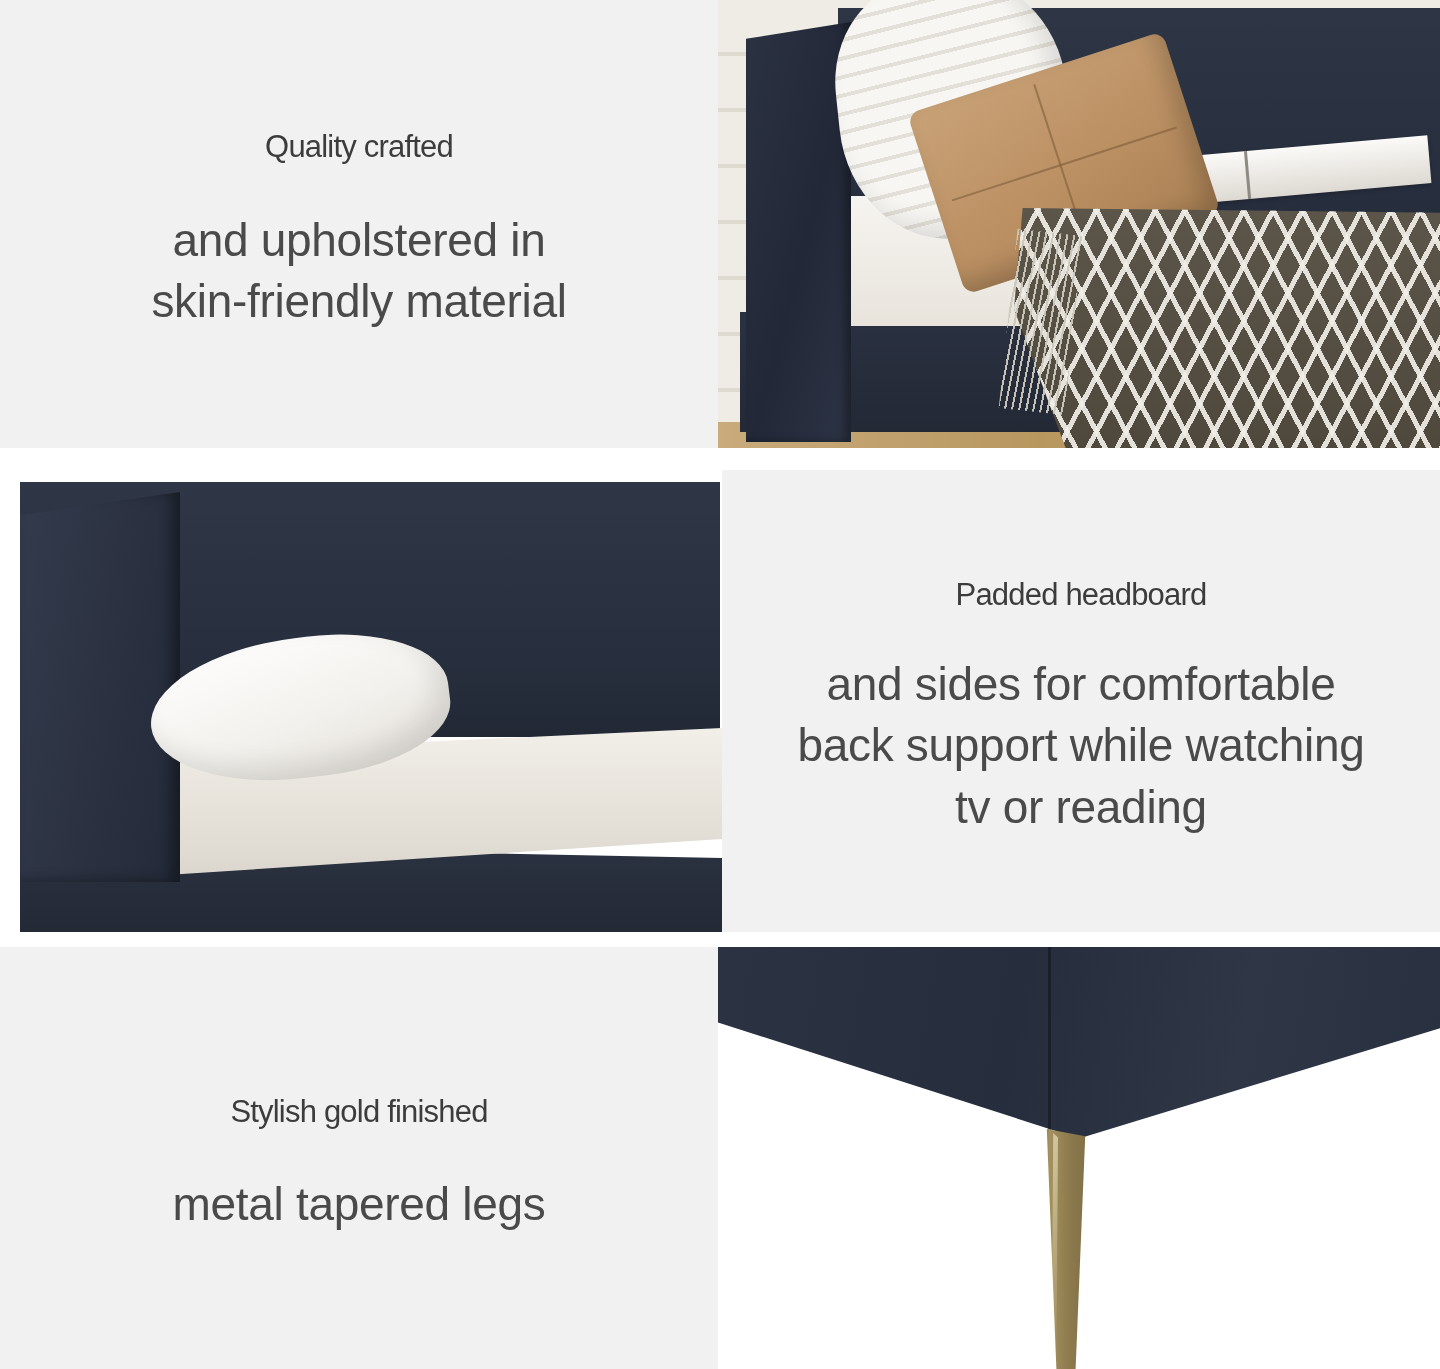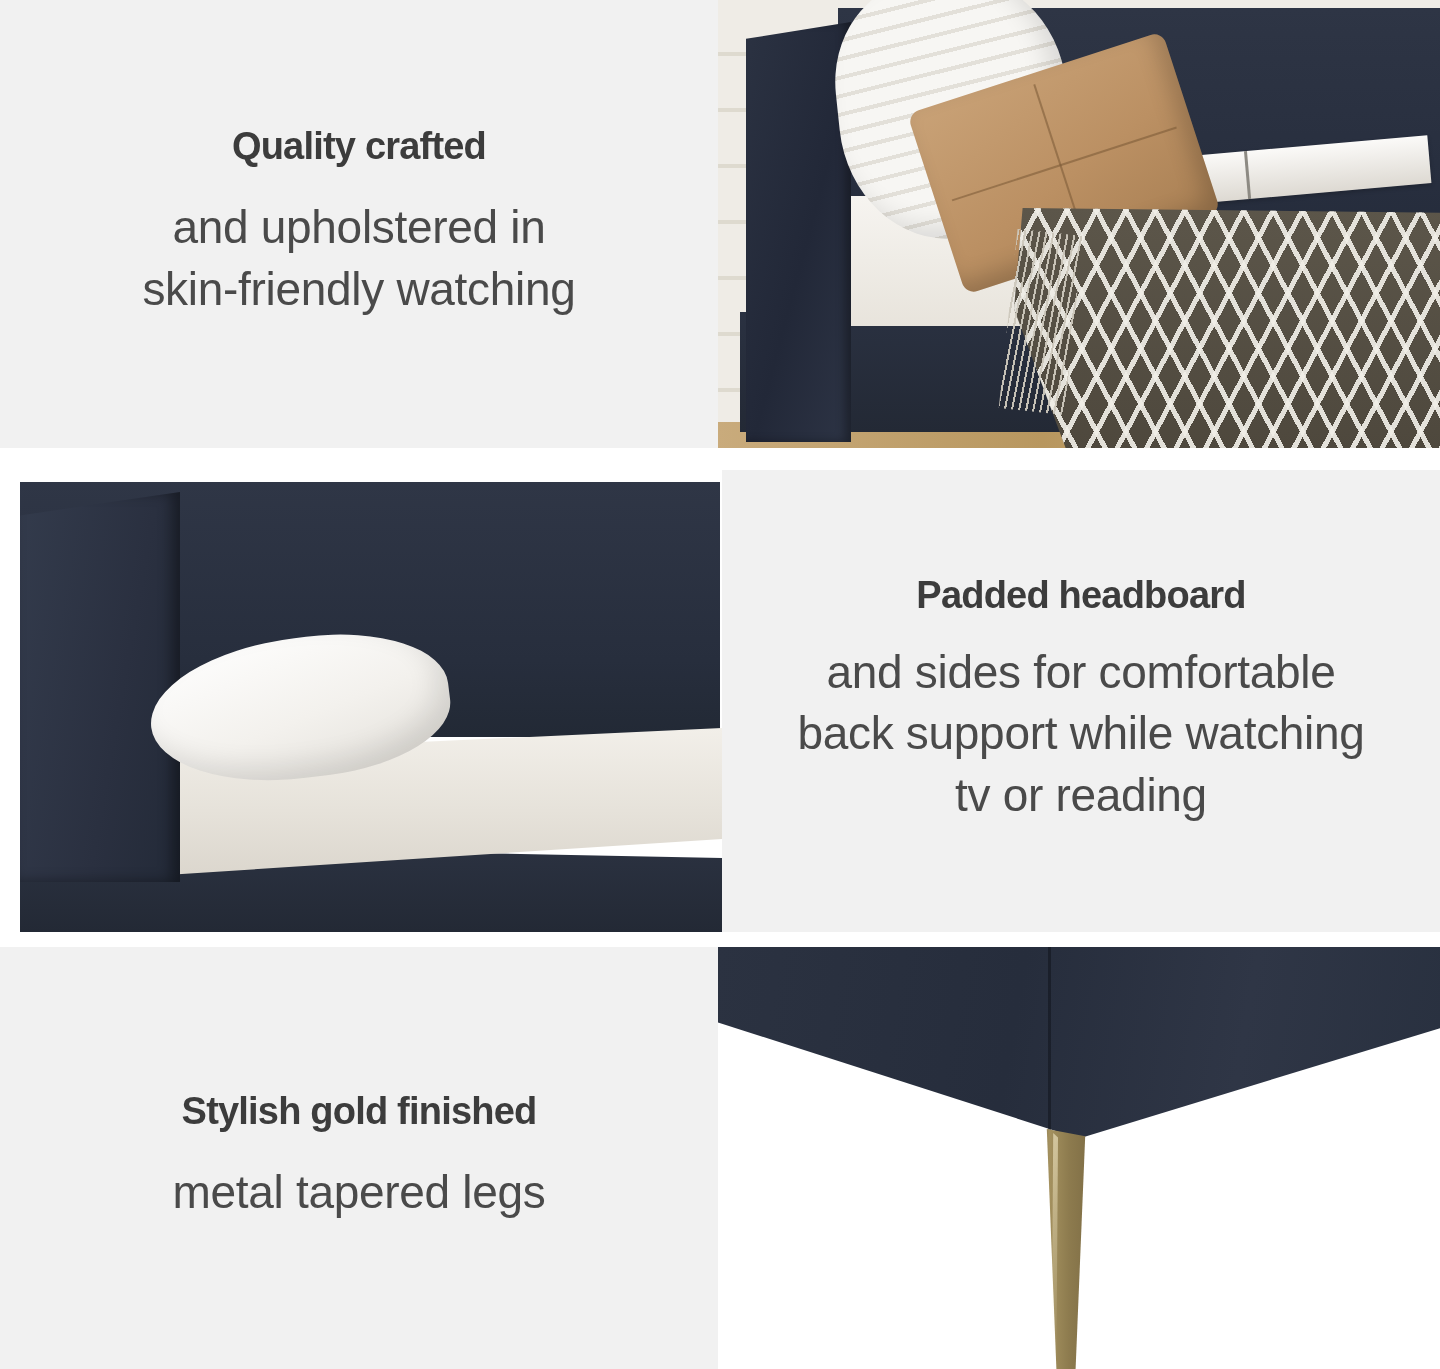--- a/index.html
+++ b/index.html
@@ -35,25 +35,25 @@
     justify-content: center;
     text-align: center;
   }
   .photo-panel {
     background: #ffffff;
   }
 
   
   .headline {
     color: #3c3c3c;
-    font-weight: bold;
-    font-size: 38px;
+    font-weight: normal;
+    font-size: 31px;
     line-height: 1.05;
     letter-spacing: -0.8px;
-    margin: 0;
+    margin: 16px;
     white-space: nowrap;
   }
   .subline {
     color: #4a4a4a;
     font-weight: normal;
     font-size: 46px;
     line-height: 1.34;
     letter-spacing: -0.3px;
     margin: 0;
   }
@@ -218,21 +218,21 @@
 </head>
 <body>
 
 <div class="sheet">
 
   <div class="panel text-panel" style="left:0;top:0;width:718px;height:448px;">
     <h2 class="headline">Quality crafted</h2>
     <div class="gap-1"></div>
     <p class="subline">
       <span>and upholstered in</span><br>
-      <span>skin-friendly watching</span>
+      <span>skin-friendly material</span>
     </p>
   </div>
 
   <div class="panel photo-panel ph1">
     <div class="wall"></div>
     <div class="floor"></div>
     <div class="headboard"></div>
     <div class="rail"></div>
     <div class="mattress"></div>
     <div class="arm"></div>

